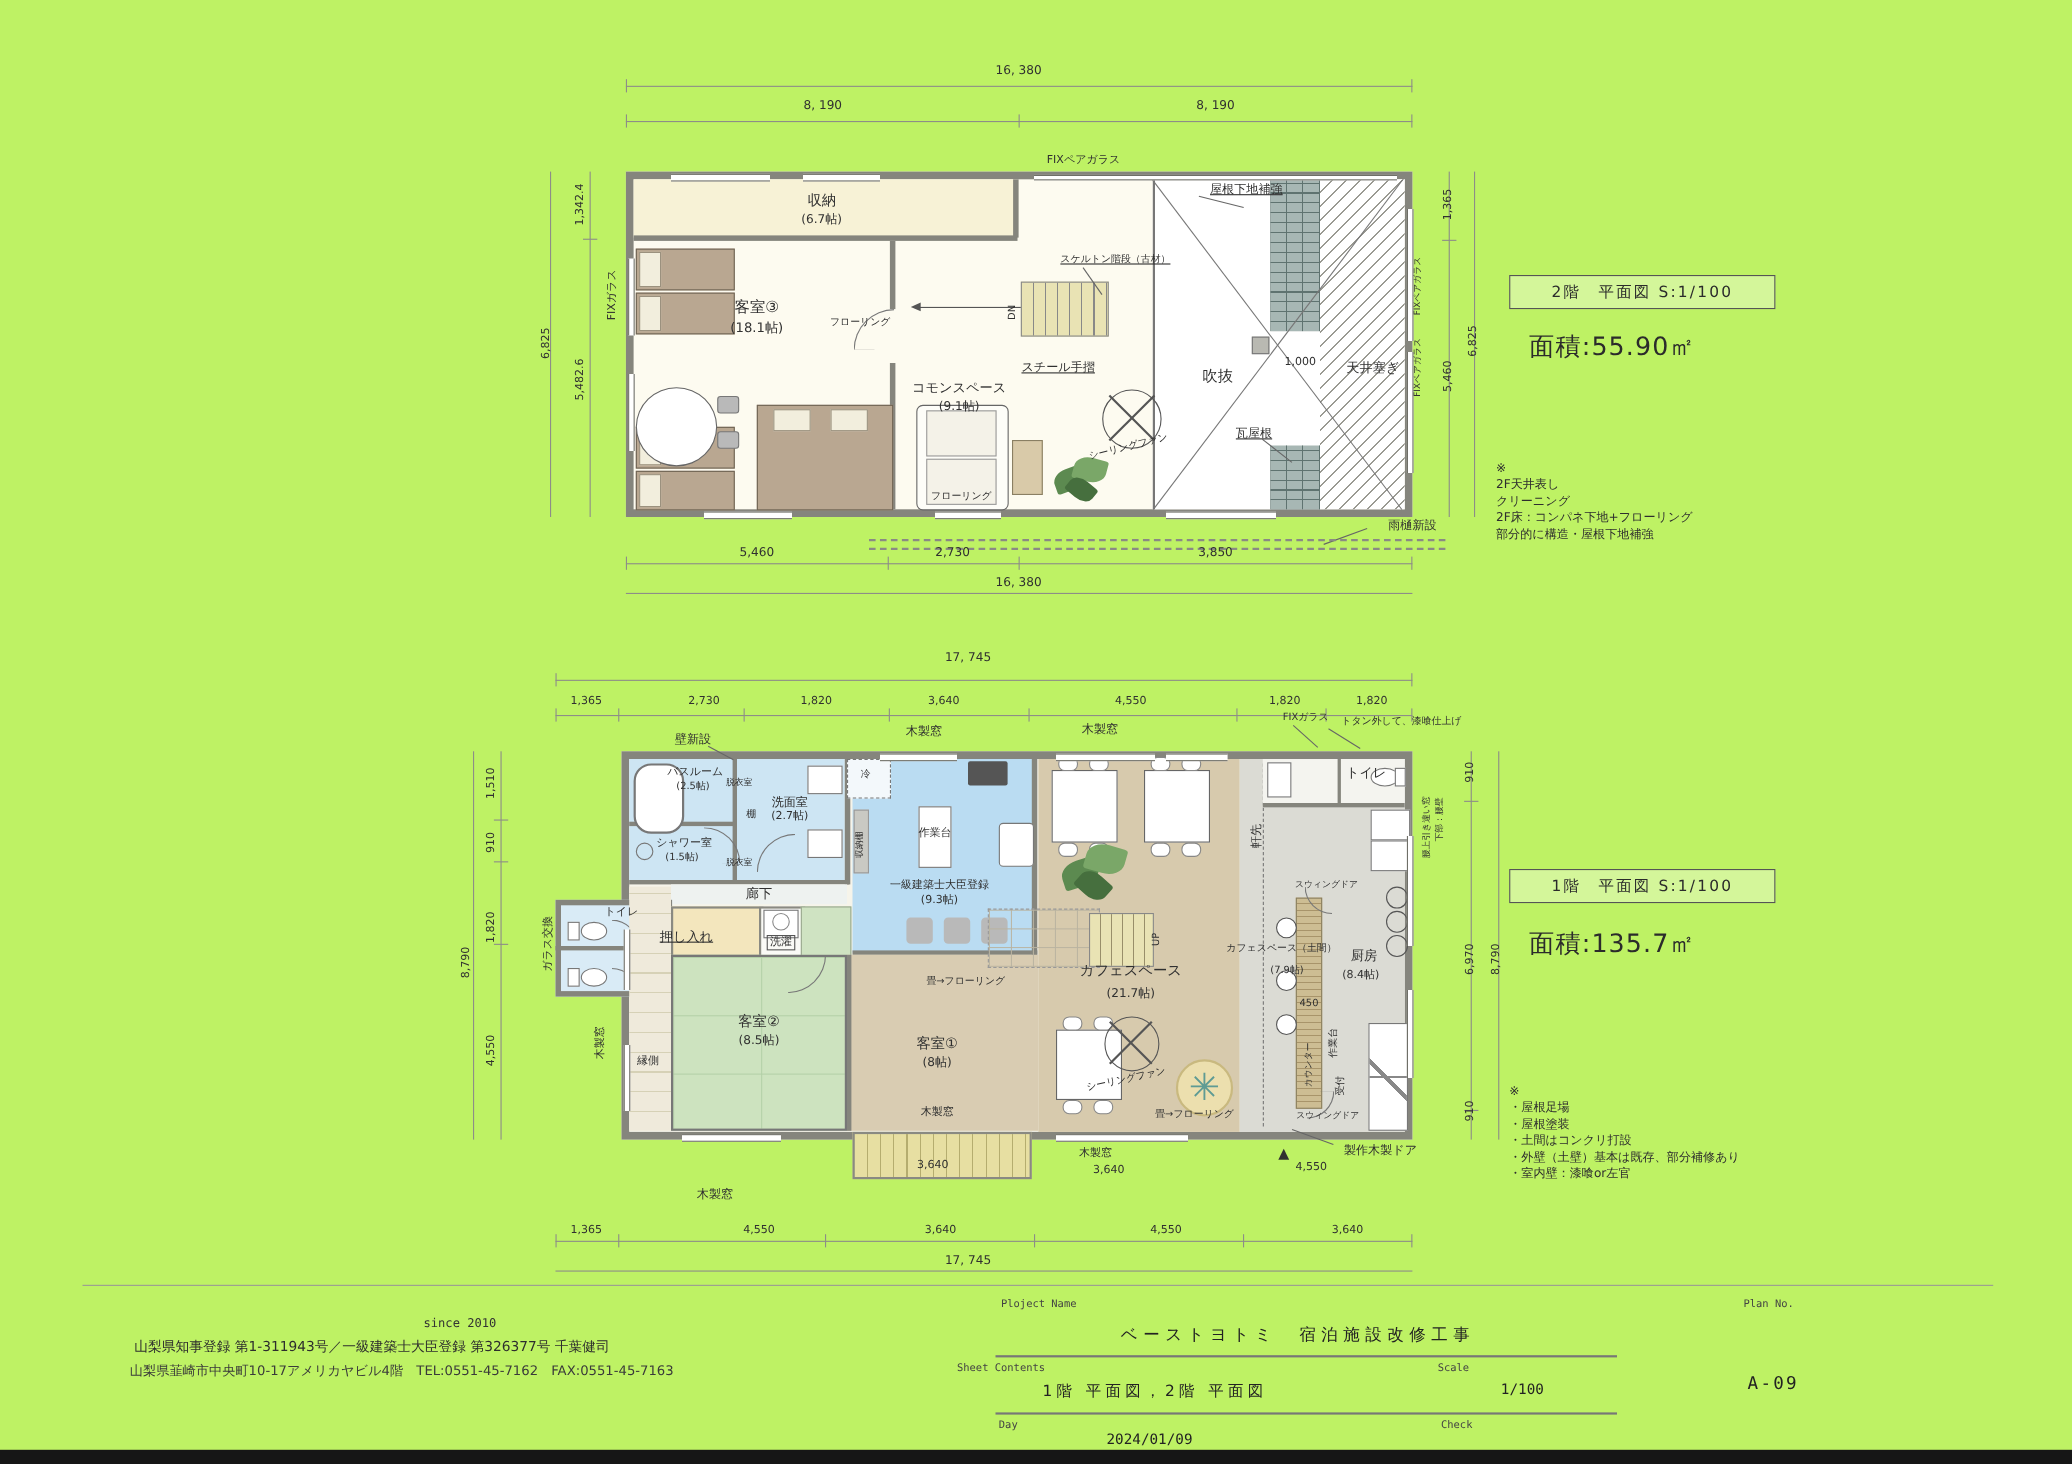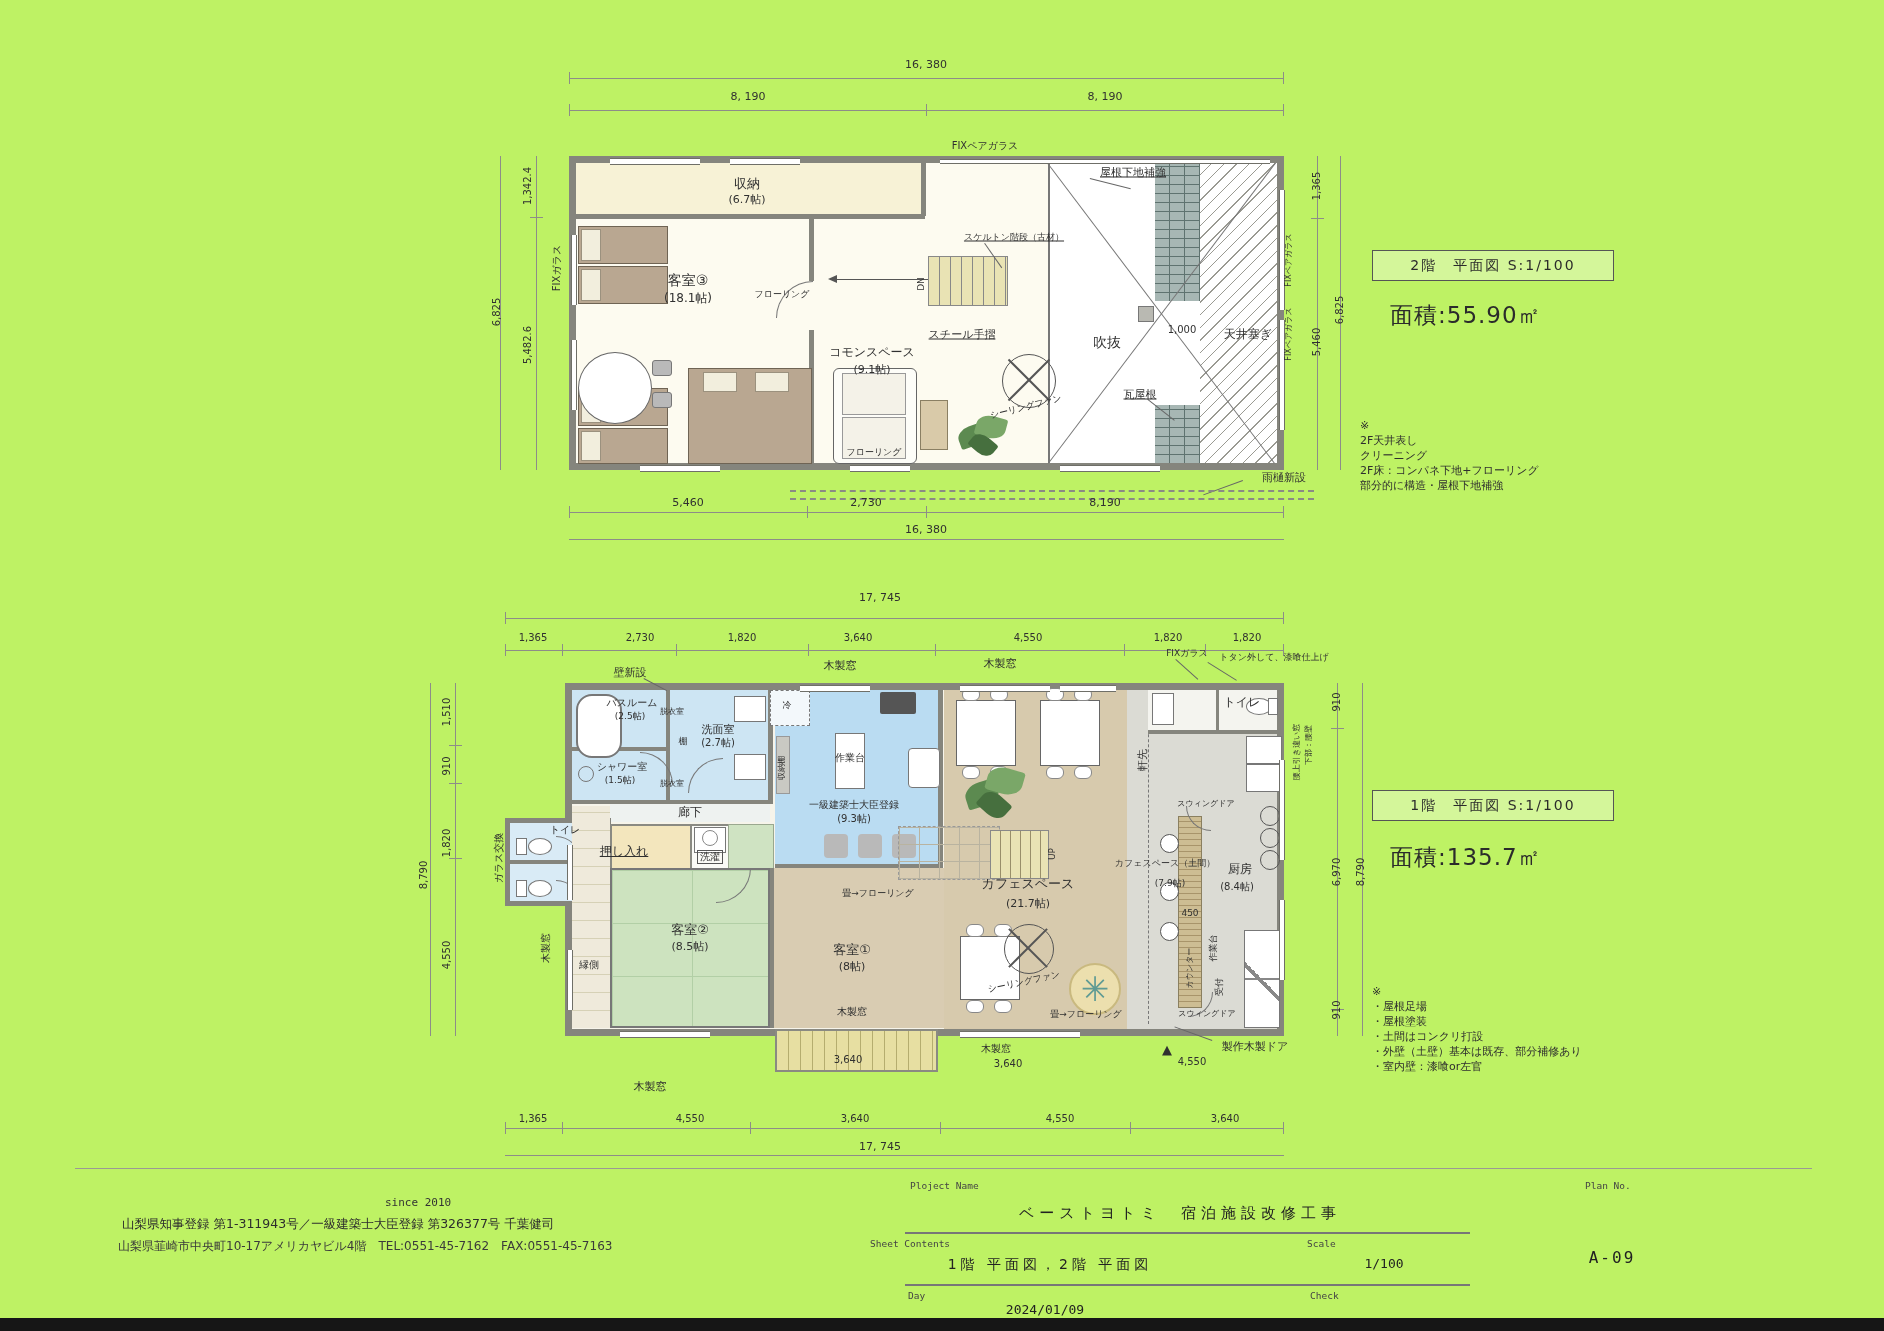--- a/index.html
+++ b/index.html
@@ -163,21 +163,21 @@
       <span class="lbl" style="left: 1133px; top: 172px; font-size: 11px; transform: translate(-50%, -50%); text-decoration: underline;">屋根下地補強</span>
       <span class="lbl" style="left: 1182px; top: 330px; font-size: 10px; transform: translate(-50%, -50%);">1,000</span>
       <span class="lbl" style="left: 1248px; top: 334px; font-size: 12px; transform: translate(-50%, -50%);">天井塞ぎ</span>
       <span class="lbl" style="left: 1289px; top: 260px; font-size: 8px; transform: translate(-50%, -50%) rotate(-90deg);">FIXペアガラス</span>
       <span class="lbl" style="left: 1289px; top: 334px; font-size: 8px; transform: translate(-50%, -50%) rotate(-90deg);">FIXペアガラス</span>
       <span class="lbl" style="left: 1317px; top: 186px; font-size: 10px; transform: translate(-50%, -50%) rotate(-90deg);">1,365</span>
       <span class="lbl" style="left: 1317px; top: 342px; font-size: 10px; transform: translate(-50%, -50%) rotate(-90deg);">5,460</span>
       <span class="lbl" style="left: 1340px; top: 310px; font-size: 10px; transform: translate(-50%, -50%) rotate(-90deg);">6,825</span>
       <span class="lbl" style="left: 688px; top: 502px; font-size: 11px; transform: translate(-50%, -50%);">5,460</span>
       <span class="lbl" style="left: 866px; top: 502px; font-size: 11px; transform: translate(-50%, -50%);">2,730</span>
-      <span class="lbl" style="left: 1105px; top: 502px; font-size: 11px; transform: translate(-50%, -50%);">8,190</span>
+      <span class="lbl" style="left: 1105px; top: 502px; font-size: 11px; transform: translate(-50%, -50%);">3,850</span>
       <span class="lbl" style="left: 926px; top: 529px; font-size: 11px; transform: translate(-50%, -50%);">16, 380</span>
       <span class="lbl" style="left: 1284px; top: 477px; font-size: 11px; transform: translate(-50%, -50%);">雨樋新設</span>
     </div>
 
   <div class="figtitle" style="left:1372px;top:250px;width:232px"><span>2階　平面図 S:1/100</span></div>
   <div class="areatxt" style="left:1390px;top:300px"><span>面積:55.90㎡</span></div>
   <div id="f2-notes" class="notebox" style="left:1360px;top:418px">
       <div>※</div>
       <div>2F天井表し</div>
       <div>クリーニング</div>

